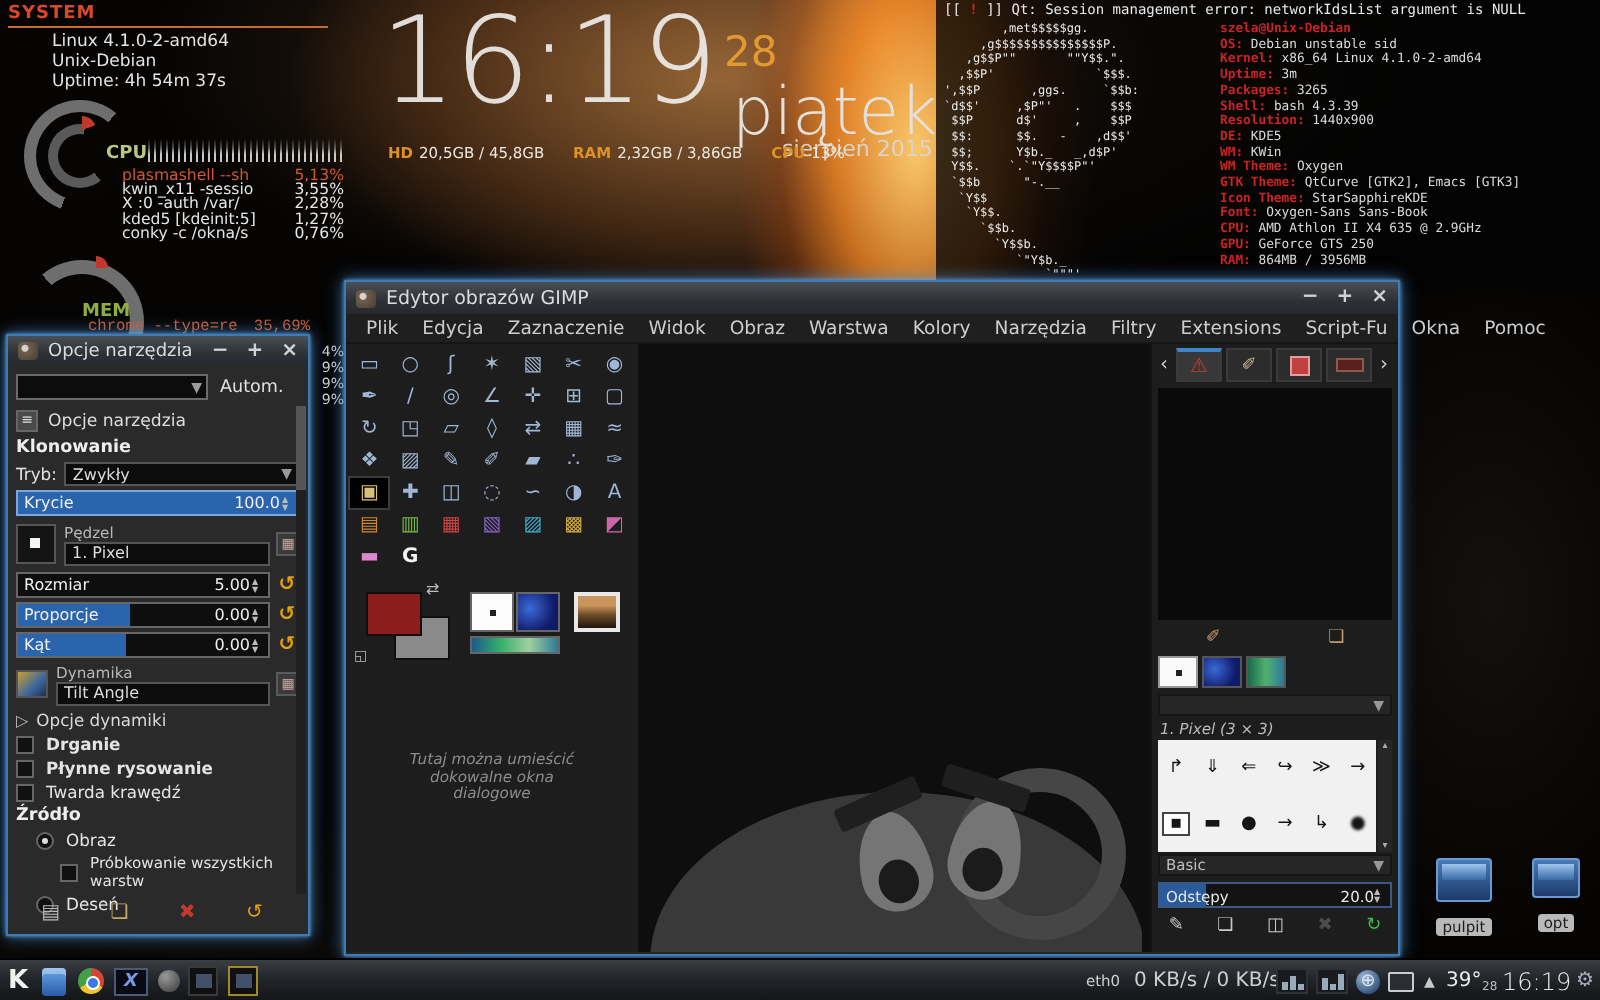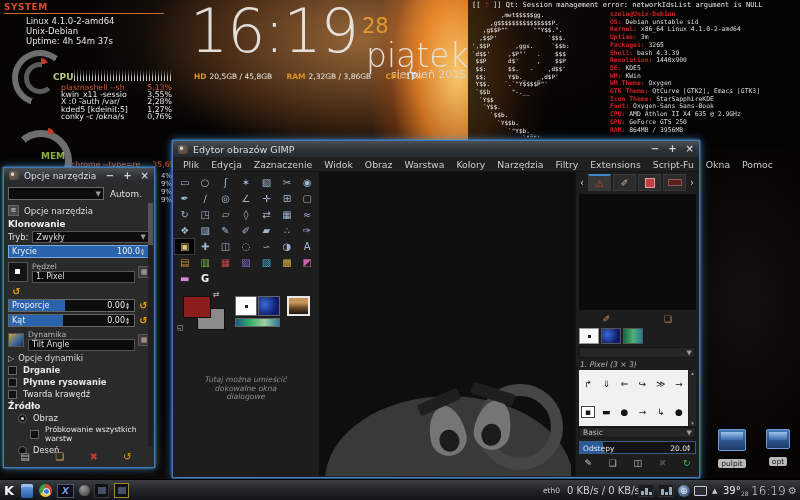--- a/index.html
+++ b/index.html
@@ -29,21 +29,21 @@
   .ring-seg { position:absolute; border-radius:50%; }
   #cpu-label { position:absolute; left:49px; top:70px; color:#b9c87f; font-weight:bold; font-size:9px;}
   #cpu-graph { position:absolute; left:70px; top:66px; width:98px; height:13px;
      background:repeating-linear-gradient(90deg, rgba(235,235,235,.85) 0 1px, transparent 1px 3px);
      -webkit-mask-image:linear-gradient(90deg,#000 0 15%,transparent 18%,#000 22% 30%,transparent 34%,#000 38% 60%,transparent 63%,#000 68% 100%);
      mask-image:linear-gradient(0deg,#000 0 30%,rgba(0,0,0,.4) 55%,transparent 90%); }
   #cpu-procs { position:absolute; left:57px; top:82px; width:111px; }
   .proc { display:flex; justify-content:space-between; font-size:7.8px; line-height:7.2px; color:#e6e6e6; }
   .proc.hl { color:#cf5a2d; }
   #mem-label { position:absolute; left:37px; top:149px; color:#8fae3c; font-weight:bold; font-size:9px;}
-  #mem-procs { position:absolute; left:67px; top:159px; width:111px; }
+  #mem-procs { position:absolute; left:40px; top:159px; width:111px;font-family:Liberation Mono, monospace; }
   #mem-frag { position:absolute; left:154px; top:170px; width:14px; text-align:right;
      font-size:7px; line-height:8px; color:#cfcfcf; }
 
   
   #clock { position:absolute; left:190px; top:6px; width:300px; height:84px; color:#e9e7e4; }
   #clock .time { position:absolute; left:0; top:-10px; font-size:60px; font-weight:200;
      color:rgba(238,236,233,.92); letter-spacing:-1px; }
   #clock .day { position:absolute; left:172px; top:8px; font-size:21px; color:#e2992e; }
   #clock .monthyear { position:absolute; left:201px; top:14px; font-size:11px; color:#d9d4cd;margin-top:48px; }
   #clock .weekday { position:absolute; left:176px; top:30px; font-size:33px; font-weight:300; color:#e4e0da; }
@@ -744,20 +744,28 @@
           </span>
         <span style="flex:1;">
           <div class="to-mini">Pędzel</div>
           <div class="to-field">
               <span>1. Pixel</span>
             </div>
         </span>
         <span class="sm-btn">▦</span>
       </div>
       <div class="to-row">
+        <span class="slider">
+          <span class="lbl">Rozmiar</span>
+          <span class="val">5.00</span>
+          <span class="spin">
+              <span>▲</span>
+              <span>▼</span>
+            </span>
+        </span>
         <span class="reset-btn">↺</span>
       </div>
       <div class="to-row">
         <span class="slider">
           <span class="fill" style="width:45%;"></span>
           <span class="lbl" style="position:relative;z-index:1;">Proporcje</span>
           <span class="val">0.00</span>
           <span class="spin">
               <span>▲</span>
               <span>▼</span>

